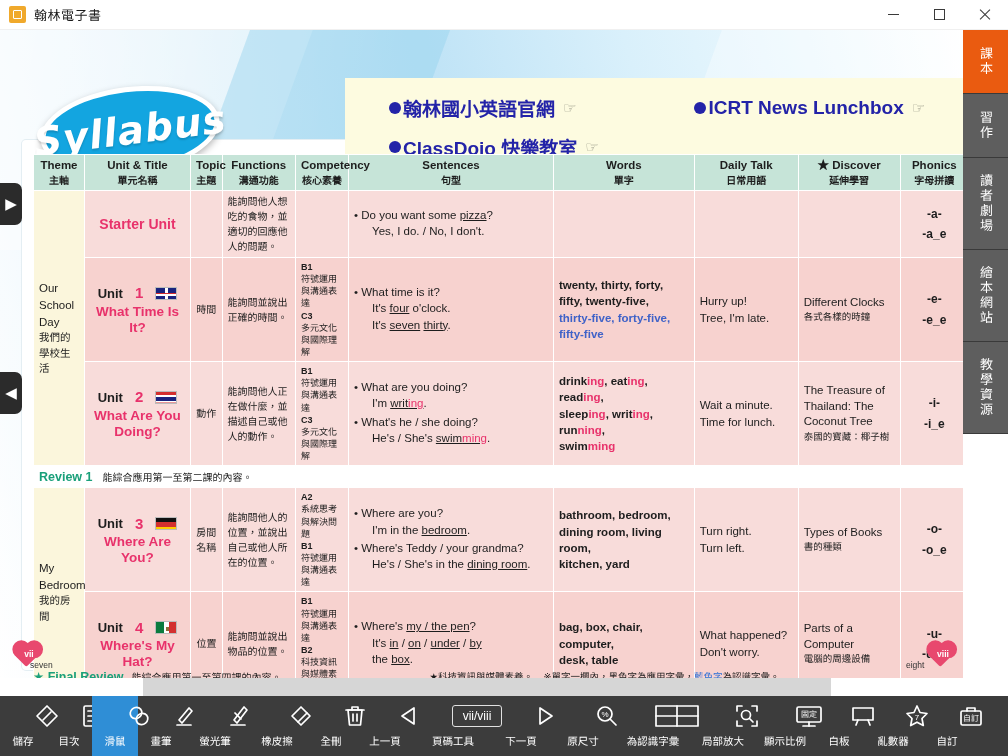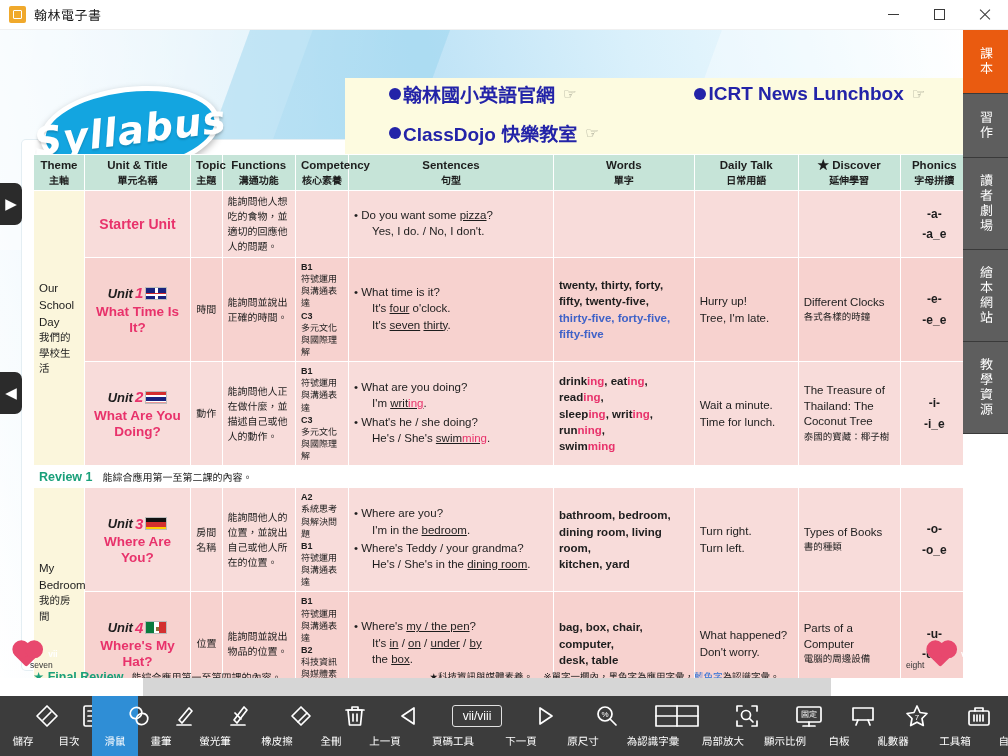--- a/index.html
+++ b/index.html
@@ -79,21 +79,21 @@
   }
   .logo span {
     color: #ffffff; font-size: 39px; font-weight: bold; font-style: italic;
     letter-spacing: 1px; font-family: "DejaVu Sans", sans-serif;
     text-shadow: 0 2px 2px rgba(0,0,0,.15);
   }
 
   
   .banner {
     position: absolute; left: 345px; top: 48px; width: 620px; height: 88px;
-    background: #fdfbe0; z-index: 5; padding: 2px 0 0 44px;
+    background: #fdfbe0; z-index: 5; padding: 16px 0 0 44px;
   }
   .banner-row { display: flex; align-items: center; margin-bottom: 12px; }
   .blink {
     display: flex; align-items: center; color: #2323a8;
     font-size: 19px; font-weight: bold; white-space: nowrap;
   }
   .blink .bullet {
     width: 12px; height: 12px; border-radius: 50%; background: #2323a8;
     margin-right: 2px; flex: 0 0 auto;
   }
@@ -133,21 +133,21 @@
   .bg-pinkB  { background: #f7d2cf; }
 
   .theme-cell {
     font-size: 11.5px; color: #1d1d1d; line-height: 1.45; text-align: left;
     padding-left: 6px;
   }
   .theme-cell .cn { font-size: 10.5px; display: block; }
 
   .unit-cell { text-align: center; line-height: 1.35; }
   .unit-line1 { font-size: 13px; font-weight: bold; color: #1d1d1d;
-                display: flex; align-items: center; justify-content: center; gap: 2px; font-style: italic; }
+                display: flex; align-items: center; justify-content: center; gap: 12px; }
   .unit-num { color: #e8326b; font-size: 15px; font-weight: bold; }
   .unit-title { font-size: 13.5px; font-weight: bold; color: #e8326b; line-height: 1.2; }
   .starter { font-size: 14px; font-weight: bold; color: #e8326b; }
 
   
   .flag { display: inline-block; width: 22px; height: 13px; border: 1px solid #bbb;
           vertical-align: middle; position: relative; overflow: hidden; }
   .flag-uk { background: #1a237e; }
   .flag-uk:before {
     content:''; position:absolute; left:0; top:5px; width:22px; height:3px; background:#fff;
@@ -217,21 +217,21 @@
     background: #e8486e; transform: rotate(-45deg); border-radius: 2px;
   }
   .heart .shape:before, .heart .shape:after {
     content: ''; position: absolute; width: 18px; height: 18px;
     background: #e8486e; border-radius: 50%;
   }
   .heart .shape:before { top: -9px; left: 0; }
   .heart .shape:after  { left: 9px; top: 0; }
   .heart .num {
     position: absolute; left: 0; top: 5px; width: 22px; text-align: center;
-    color: #fff; font-size: 8.5px; font-weight: bold; z-index: 2; margin-left: 24px;
+    color: #fff; font-size: 8.5px; font-weight: bold; z-index: 2;
   }
   .pgword { position: absolute; font-size: 8.5px; color: #333; z-index: 7; }
 
   
   .side-arrow {
     position: absolute; left: 0; width: 22px; height: 42px; background: #2b2b2b;
     border-radius: 0 7px 7px 0; display: flex; align-items: center;
     justify-content: center; color: #ffffff; font-size: 15px; z-index: 12;
   }
   .side-arrow.next { top: 183px; }
@@ -710,33 +710,20 @@
       </div>
       <div class="tool wide">
         <span class="ic">
           <svg width="26" height="26" viewBox="0 0 26 26">
             <polygon points="13,3 16,9.5 23,10.5 18,15.5 19.3,22.5 13,19.2 6.7,22.5 8,15.5 3,10.5 10,9.5" stroke="#ffffff" stroke-width="1.7" fill="none" stroke-linecap="round" stroke-linejoin="round"></polygon>
             <text x="13" y="17" font-size="8" fill="#fff" text-anchor="middle" font-family="sans-serif">7</text>
           </svg>
         </span>
         <span class="lb">亂數器</span>
       </div>
-      <div class="tool wide">
-        <span class="ic">
-          <svg width="26" height="26" viewBox="0 0 26 26">
-            <rect x="3" y="8" width="20" height="14" rx="1.5" stroke="#ffffff" stroke-width="1.7" fill="none" stroke-linecap="round" stroke-linejoin="round"></rect>
-            <path d="M9 8 L9 5 L17 5 L17 8" stroke="#ffffff" stroke-width="1.7" fill="none" stroke-linecap="round" stroke-linejoin="round"></path>
-            <line x1="8" y1="12" x2="8" y2="18" stroke="#ffffff" stroke-width="1.7" fill="none" stroke-linecap="round" stroke-linejoin="round"></line>
-            <line x1="11" y1="12" x2="11" y2="18" stroke="#ffffff" stroke-width="1.7" fill="none" stroke-linecap="round" stroke-linejoin="round"></line>
-            <line x1="14" y1="12" x2="14" y2="18" stroke="#ffffff" stroke-width="1.7" fill="none" stroke-linecap="round" stroke-linejoin="round"></line>
-            <line x1="17" y1="12" x2="17" y2="18" stroke="#ffffff" stroke-width="1.7" fill="none" stroke-linecap="round" stroke-linejoin="round"></line>
-          </svg>
-        </span>
-        <span class="lb">工具箱</span>
-      </div>
       <div class="tool">
         <span class="ic">
           <svg width="26" height="26" viewBox="0 0 26 26">
             <rect x="3" y="8" width="20" height="14" rx="1.5" stroke="#ffffff" stroke-width="1.7" fill="none" stroke-linecap="round" stroke-linejoin="round"></rect>
             <path d="M9 8 L9 5 L17 5 L17 8" stroke="#ffffff" stroke-width="1.7" fill="none" stroke-linecap="round" stroke-linejoin="round"></path>
             <text x="13" y="18" font-size="8" fill="#fff" text-anchor="middle" font-family="sans-serif">自訂</text>
           </svg>
         </span>
         <span class="lb">自訂</span>
       </div>

